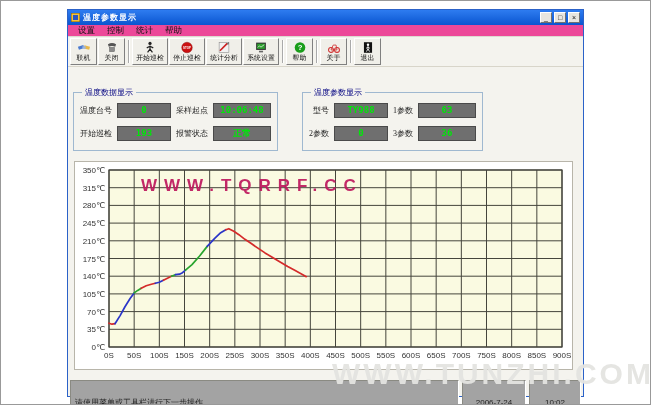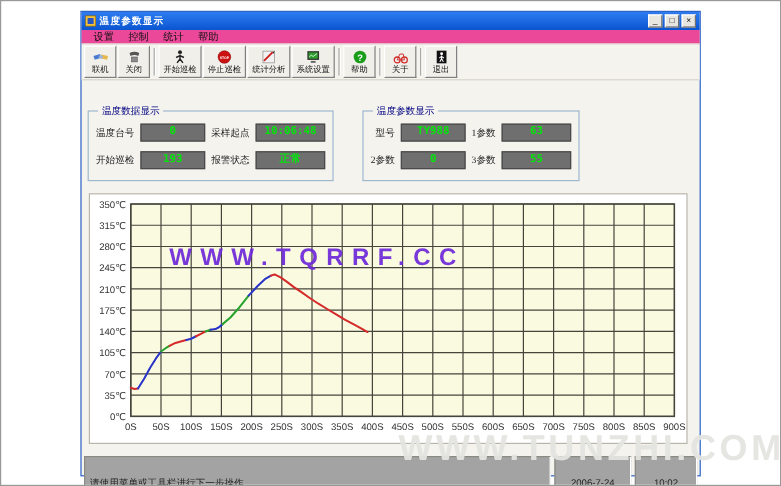--- a/index.html
+++ b/index.html
@@ -34,23 +34,23 @@
   fieldset legend { font-size:8px; color:#000080; padding:0 3px; margin-left:2px; }
   .fgrid { display:grid; grid-template-columns:auto 54px auto 58px; column-gap:5px;
            row-gap:8px; align-items:center; margin-top:3px; }
   .flabel { font-size:8px; color:#222; text-align:right; white-space:nowrap;font-family:Liberation Serif, serif; }
   .led { height:15px; background:#6F6F6F; border:1px solid #4a4a4a;
          color:#00E609; font-family:"DejaVu Sans Mono",monospace; font-size:9px;
          font-weight:bold; text-align:center; line-height:13px; overflow:hidden; }
   
   .chart-panel { position:relative; width:499px; height:209px; margin:10px 0 0 6px;
                  background:#fff; border:1px solid #B8B5AA; }
-  .chart-watermark { position:absolute; left:66px; top:14px; font-size:20px; font-weight:bold;
-                     letter-spacing:7px; color:#6d28d9; opacity:.92; white-space:nowrap;
-                     pointer-events:none;margin-top:28px; }
+  .chart-watermark { position:absolute; left:66px; top:14px; font-size:17px; font-weight:bold;
+                     letter-spacing:7px; color:#be185d; opacity:.92; white-space:nowrap;
+                     pointer-events:none; }
   
   .statusbar { display:flex; gap:3px; margin:10px 2px 0 2px; height:15px; }
   .spanel { border:1px solid; border-color:#8a8a82 #fff #fff #8a8a82; background:#a3a3a3;
             font-size:8px; color:#222; line-height:12px; padding:16px 4px; white-space:nowrap; }
   .spanel.msg { flex:1; }
   .spanel.date { width:64px; text-align:center; }
   .spanel.time { width:52px; text-align:center; }
   .bottom-watermark { position:absolute; left:287px; top:356px; font-size:30px; font-weight:bold;
                       letter-spacing:3px; color:#E4E4E1; opacity:.95; z-index:6;
                       white-space:nowrap; pointer-events:none;margin-left:44px; }
@@ -174,21 +174,21 @@
       <fieldset>
         <legend>温度参数显示</legend>
         <div class="fgrid">
           <span class="flabel">型号</span>
           <div class="led">TY988</div>
           <span class="flabel">1参数</span>
           <div class="led">63</div>
           <span class="flabel">2参数</span>
           <div class="led">0</div>
           <span class="flabel">3参数</span>
-          <div class="led">55</div>
+          <div class="led">36</div>
         </div>
       </fieldset>
     </div>
 
     <div class="chart-panel">
       <svg id="chart-svg" width="497" height="207">
           <rect x="34" y="8" width="453" height="177" fill="#FAFAE1"></rect>
           <line x1="34" y1="8" x2="34" y2="185" stroke="#45453C" stroke-width="1"></line>
           <text x="34" y="196" font-size="8" text-anchor="middle" fill="#333">0S</text>
           <line x1="59.166666666666664" y1="8" x2="59.166666666666664" y2="185" stroke="#45453C" stroke-width="1"></line>

